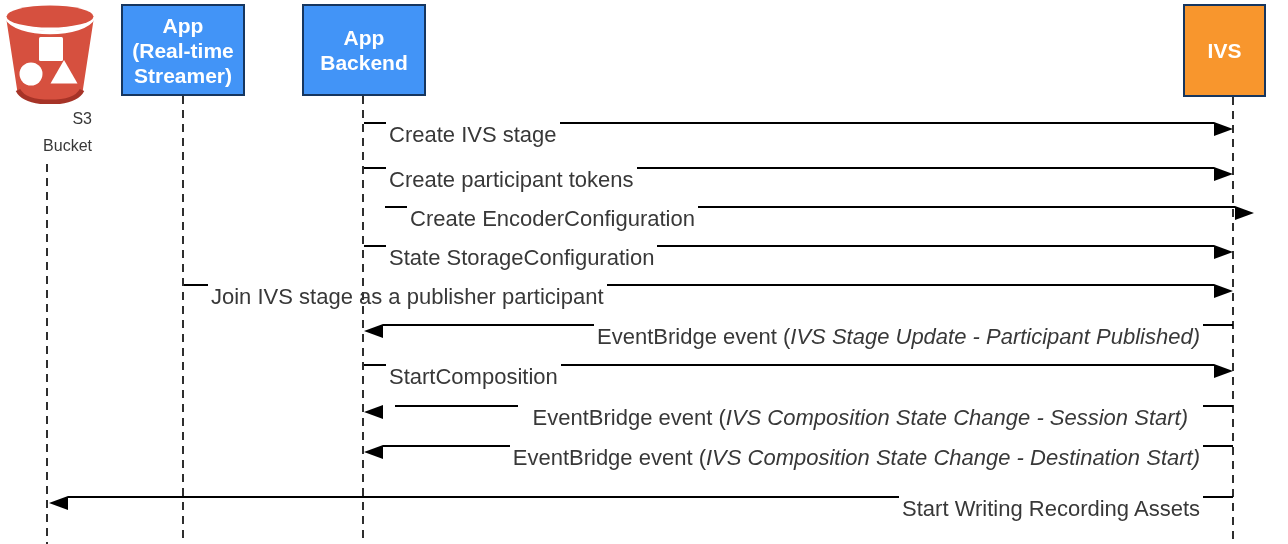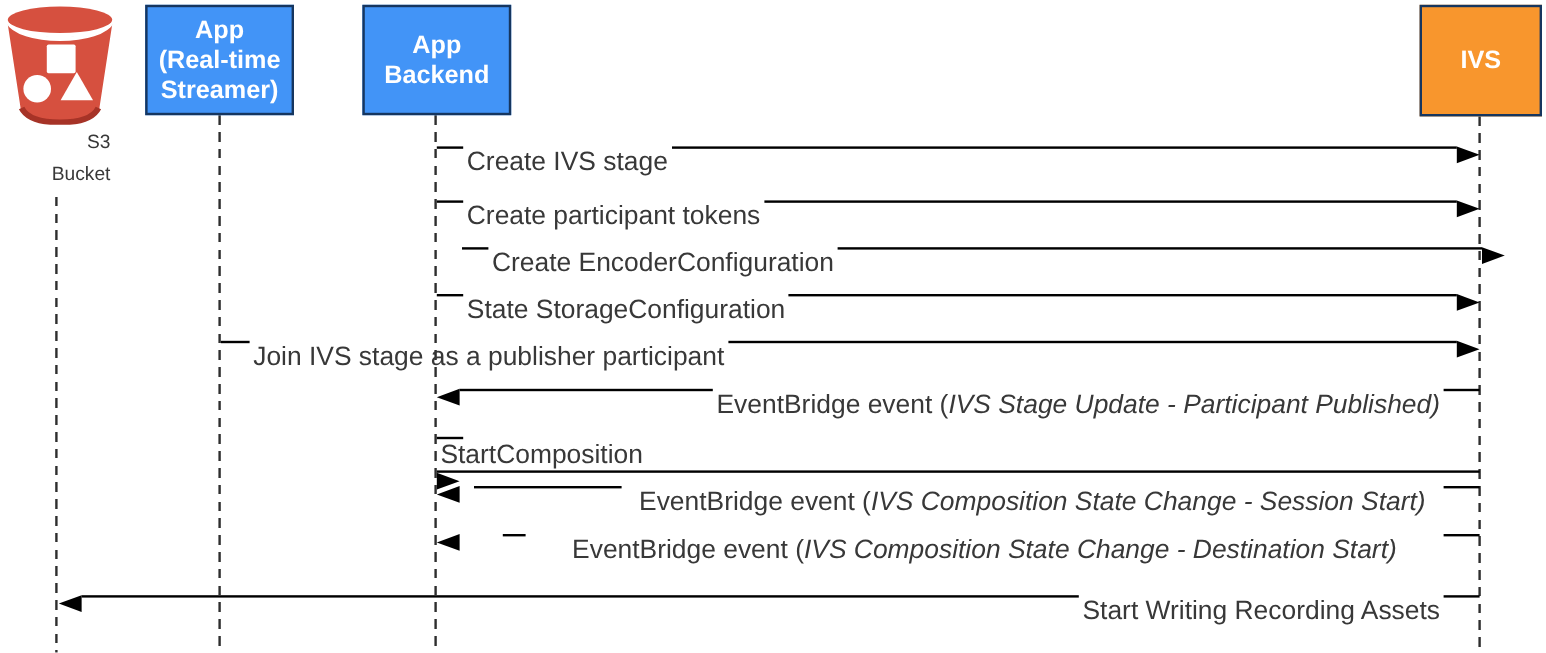--- a/index.html
+++ b/index.html
@@ -69,21 +69,21 @@
 
   <div class="pbox blue" style="left:121px; top:4px; width:124px; height:92px;">
     <span>App
 (Real-time
 Streamer)</span>
   </div>
   <div class="pbox blue" style="left:302px; top:4px; width:124px; height:92px;">
     <span>App
 Backend</span>
   </div>
-  <div class="pbox orange" style="left:1183px; top:4px; width:102px; height:93px;">
+  <div class="pbox orange" style="left:1183px; top:4px; width:83px; height:93px;">
     <span>IVS</span>
   </div>
 
   <div class="lifeline thin" style="left:46px; top:164px; height:380px;"></div>
   <div class="lifeline thin" style="left:182px; top:96px; height:448px;"></div>
   <div class="lifeline" style="left:362px; top:96px; height:448px;"></div>
   <div class="lifeline" style="left:1232px; top:97px; height:447px;"></div>
 
   <div class="msg" style="left:364px; top:122px; width:869px;">
     <span class="seg" style="width:22px;"></span>
@@ -120,35 +120,35 @@
     <span class="ah r"></span>
   </div>
 
   <div class="msg" style="left:364px; top:324px; width:869px;">
     <span class="ah l"></span>
     <span class="seg grow"></span>
     <span class="label"><span>EventBridge event (</span><i>IVS Stage Update - Participant Published</i><i>)</i></span>
     <span class="seg" style="width:30px;"></span>
   </div>
 
-  <div class="msg" style="left:364px; top:364px; width:869px;flex-direction:column;">
+  <div class="msg" style="left:364px; top:364px; width:869px;">
     <span class="seg" style="width:22px;"></span>
     <span class="label">StartComposition</span>
     <span class="seg grow"></span>
     <span class="ah r"></span>
   </div>
 
   <div class="msg" style="left:364px; top:405px; width:869px;gap:12px;">
     <span class="ah l"></span>
     <span class="seg grow"></span>
     <span class="label"><span>EventBridge event (</span><i>IVS Composition State Change  - Session Start</i><i>)</i></span>
     <span class="seg" style="width:30px;"></span>
   </div>
 
-  <div class="msg" style="left:364px; top:445px; width:869px;gap:36px;">
+  <div class="msg" style="left:364px; top:445px; width:869px;">
     <span class="ah l"></span>
     <span class="seg grow"></span>
     <span class="label"><span>EventBridge event (</span><i>IVS Composition State Change  - Destination Start</i><i>)</i></span>
     <span class="seg" style="width:30px;"></span>
   </div>
 
   <div class="msg" style="left:49px; top:496px; width:1184px;">
     <span class="ah l"></span>
     <span class="seg grow"></span>
     <span class="label">Start Writing Recording Assets</span>

